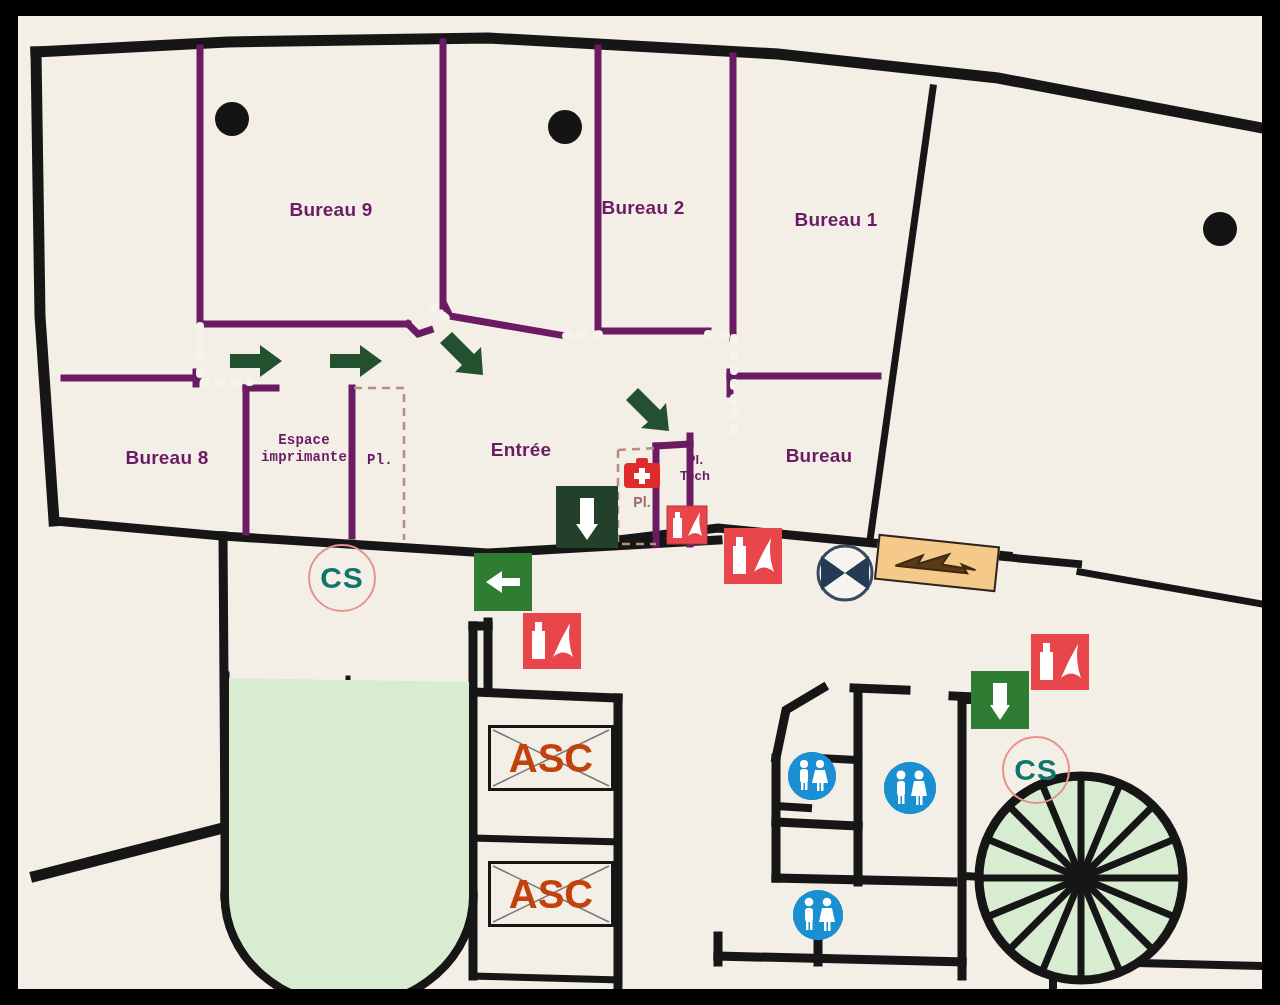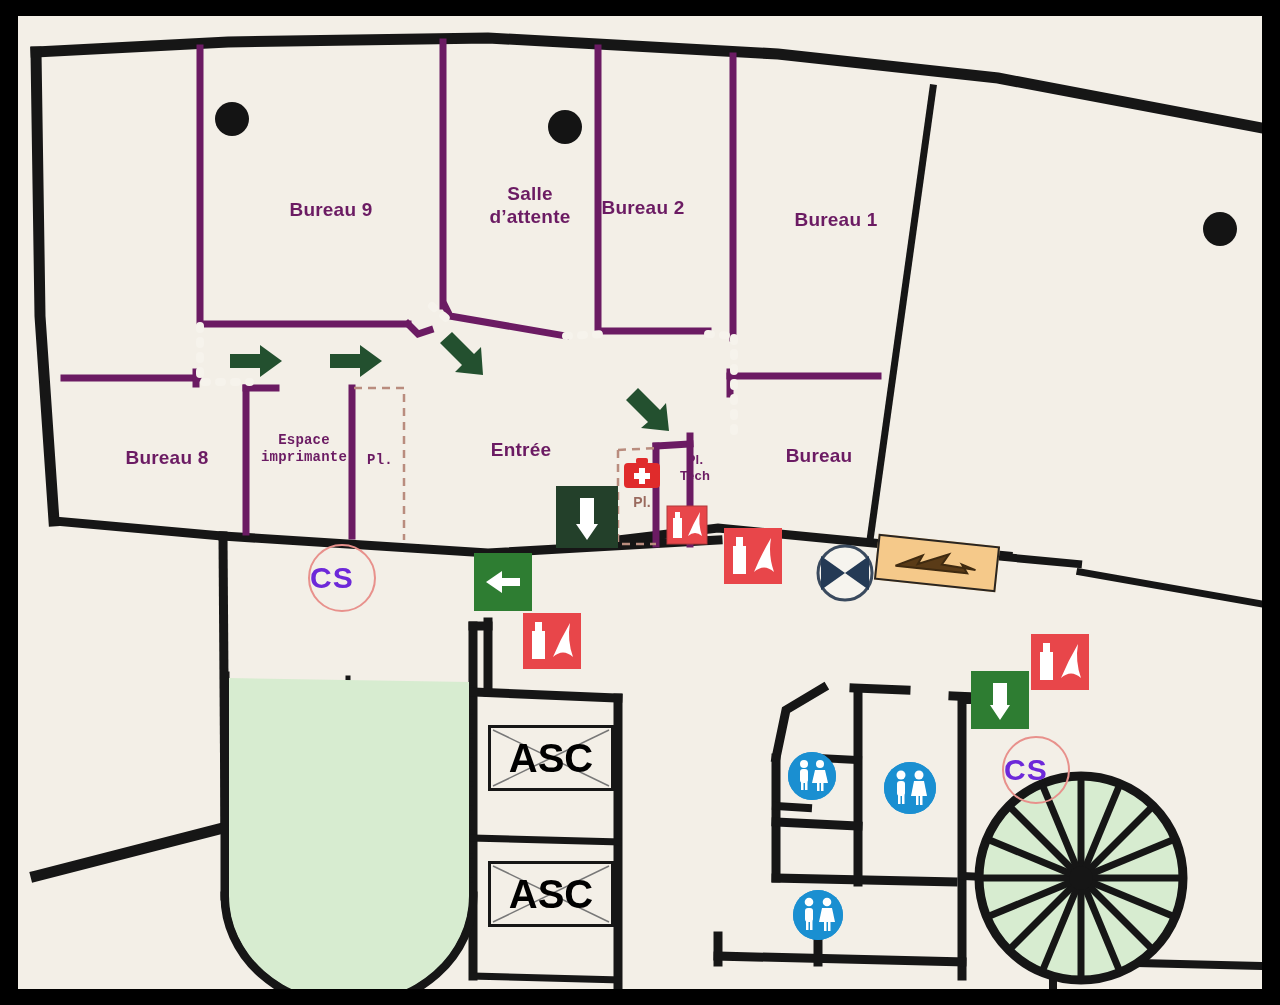--- a/index.html
+++ b/index.html
@@ -24,23 +24,23 @@
   .lbl.room{font-size:19px;}
   .lbl.small{font-size:14px;font-family:Liberation Mono, monospace;}
   .lbl.tiny{font-size:13px;}
   .lbl.brown{color:#9a6a5e;font-size:14px;}
 
   
   .pic{position:absolute;}
   .wc{border-radius:50%;background:#1a8fd1;display:block;}
   .asc{position:absolute;background:#f3efe7;border:3px solid #161616;
        display:flex;align-items:center;justify-content:center;
-       font-weight:bold;color:#000000;font-family:"Liberation Sans",sans-serif;}
+       font-weight:bold;color:#c2410c;font-family:"Liberation Sans",sans-serif;}
   .csmark{position:absolute;border:2px solid #e8918c;border-radius:50%;
-          color:#6d28d9;display:flex;align-items:center;justify-content:flex-start;
+          color:#0f766e;display:flex;align-items:center;justify-content:center;
           font-size:30px;font-weight:bold;letter-spacing:1px;}
   .elec{position:absolute;background:#f5c98a;border:2px solid #2a2520;}
   .col{position:absolute;background:#141414;border-radius:50%;}
 </style>
 </head>
 <body>
 
 <div id="plan">
   <div id="paper">
 
@@ -198,22 +198,20 @@
         <g>
           <path d="M434 316 l22 22 l7 -7 l2 28 l-28 -3 l7 -7 l-22 -22 z"></path>
         </g>
         <g>
           <path d="M640 372 l22 22 l6 -7 l3 28 l-28 -3 l7 -6 l-22 -22 z" transform="translate(-20,0)"></path>
         </g>
       </g>
     </svg>
 
     <div class="lbl room" style="left:230px;top:182px;width:166px;">Bureau 9</div>
-    <div class="lbl room" style="left:442px;top:166px;width:140px;">Salle
-d’attente</div>
     <div class="lbl room" style="left:560px;top:180px;width:130px;">Bureau 2</div>
     <div class="lbl room" style="left:750px;top:192px;width:136px;">Bureau 1</div>
     <div class="lbl room" style="left:74px;top:430px;width:150px;">Bureau 8</div>
     <div class="lbl small" style="left:234px;top:416px;width:104px;">Espace
 imprimante</div>
     <div class="lbl small" style="left:340px;top:436px;width:44px;">Pl.</div>
     <div class="lbl room" style="left:438px;top:422px;width:130px;">Entrée</div>
     <div class="lbl brown" style="left:604px;top:478px;width:40px;">Pl.</div>
     <div class="lbl tiny" style="left:648px;top:436px;width:58px;">Pl.
 Tech</div>

